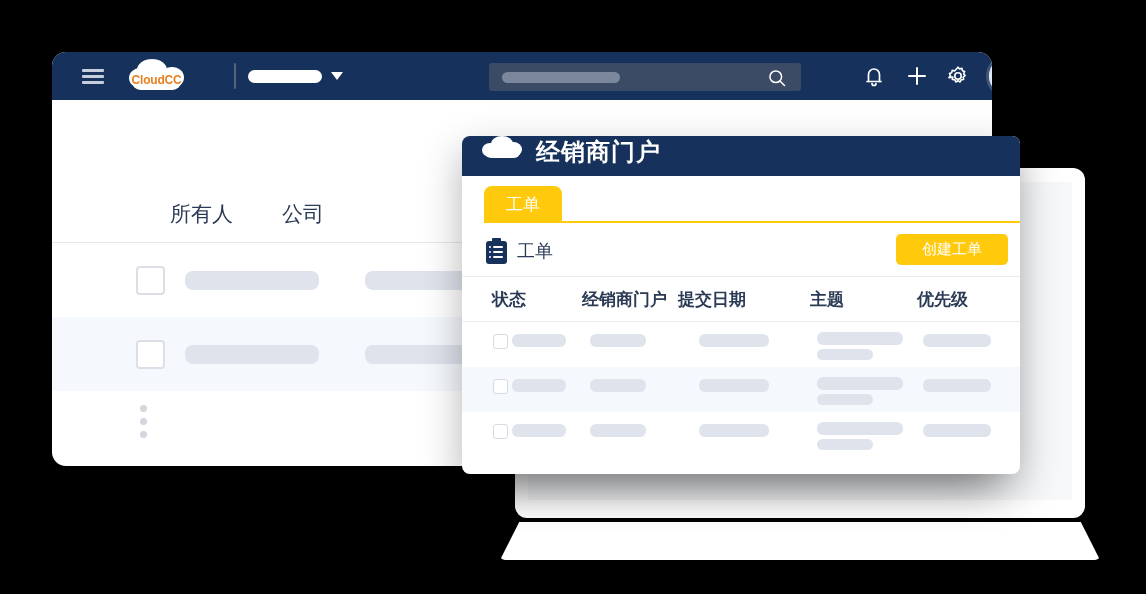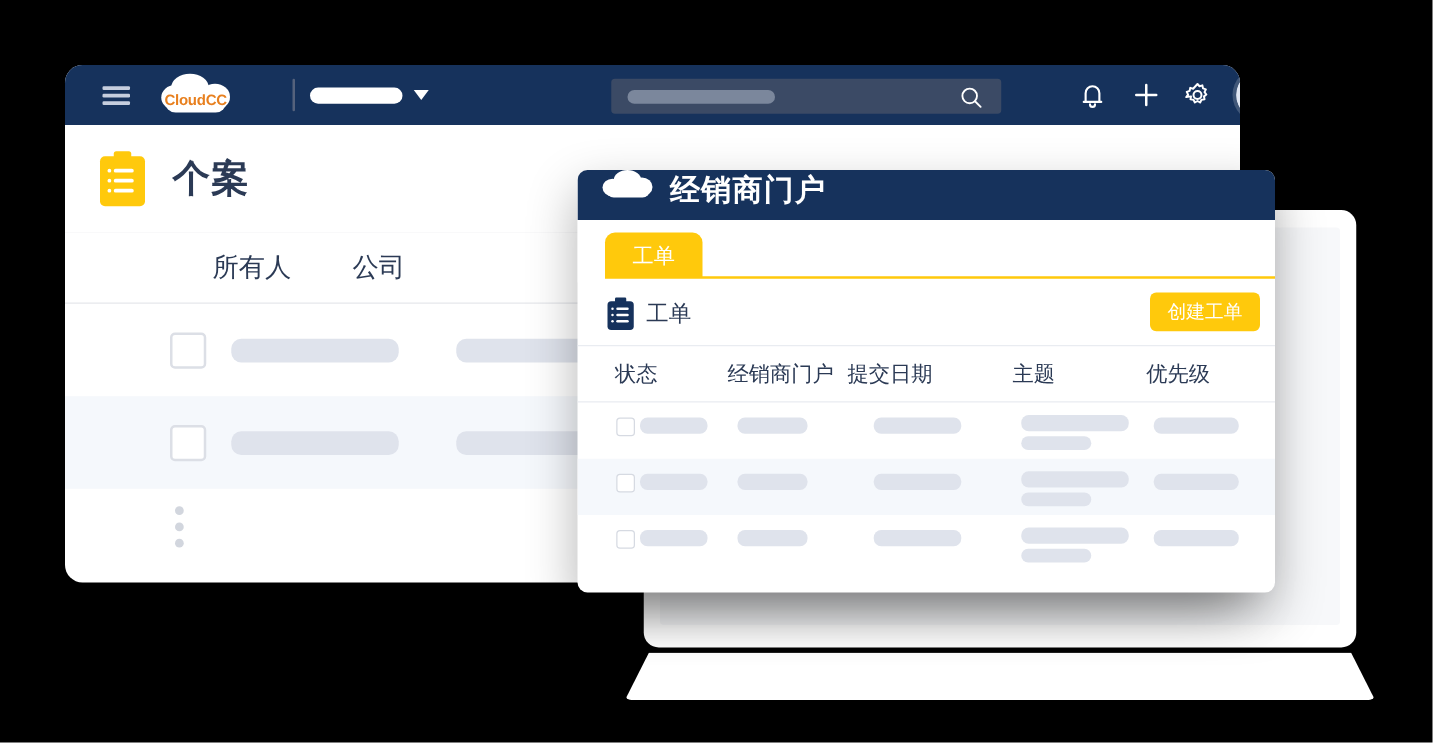--- a/index.html
+++ b/index.html
@@ -139,30 +139,30 @@
   #tab-underline{position:absolute;left:22px;right:0;bottom:3px;height:2px;background:#ffc90c;}
 
   #wo-section-head{height:50px;display:flex;align-items:center;position:relative;}
   #wo-icon{position:relative;margin-left:24px;width:21px;height:26px;}
   #wo-icon .board{position:absolute;left:0;top:3px;width:21px;height:23px;background:#16325c;border-radius:3px;}
   #wo-icon .clip{position:absolute;left:6px;top:0;width:9px;height:5px;background:#16325c;border-radius:1px;}
   #wo-icon .ln{position:absolute;left:7px;width:10px;height:2px;background:#fff;border-radius:1px;}
   #wo-icon .dt{position:absolute;left:3px;width:2px;height:2px;background:#fff;border-radius:50%;}
   #wo-label{margin-left:10px;font-size:18px;color:#2b3a55;}
   #create-workorder-btn{
-    position:absolute;right:12px;top:8px;height:31px;padding:0 14px;
+    position:absolute;right:12px;top:8px;height:31px;padding:0 26px;
     background:#ffc90c;border:none;border-radius:5px;color:#fff;font-size:15px;
     display:flex;align-items:center;cursor:pointer;
     font-family:"Liberation Sans",sans-serif;
   }
 
   #wo-table{border-top:1px solid #e9ecf1;}
   #wo-thead{height:44px;display:flex;align-items:center;border-bottom:1px solid #e9ecf1;}
   .wo-th{font-size:17px;color:#2b3a55;position:absolute;}
-  #wo-thead{position:relative;}
+  #wo-thead{position:relative;font-weight:bold;}
   .wo-row{height:45px;position:relative;}
   .wo-row.alt{background:#f5f8fc;}
   .wo-chk{position:absolute;left:31px;top:12px;width:13px;height:13px;border:1.5px solid #d6dae2;border-radius:3px;background:#fff;cursor:pointer;}
   .wo-sk{position:absolute;background:#dfe3ec;border-radius:6px;height:13px;}
 </style>
 </head>
 <body>
 
 <div class="stage">
 
@@ -227,33 +227,20 @@
           <ellipse cx="19" cy="16.5" rx="9.5" ry="10.5" fill="#f7f9fd"></ellipse>
           <path d="M9.5 16.5a9.5 10.5 0 0 1 19 0z" fill="#c3cee3"></path>
           <ellipse cx="19" cy="6.5" rx="3" ry="2.6" fill="#c3cee3"></ellipse>
           <ellipse cx="15.3" cy="18" rx="1.6" ry="1.9" fill="#b9c5de"></ellipse>
           <ellipse cx="22.7" cy="18" rx="1.6" ry="1.9" fill="#b9c5de"></ellipse>
           <path d="M14.5 23.5h9v4.5h-9z" fill="#e7ecf6"></path>
         </svg>
       </div>
     </div>
 
-    <div id="page-header">
-      <div id="case-icon">
-        <div class="board"></div>
-        <div class="clip"></div>
-        <div class="ln" style="top:14px"></div>
-        <div class="ln" style="top:22px"></div>
-        <div class="ln" style="top:30px"></div>
-        <div class="dt" style="top:14px"></div>
-        <div class="dt" style="top:22px"></div>
-        <div class="dt" style="top:30px"></div>
-      </div>
-      <div id="page-title">个案</div>
-    </div>
 
     <div id="app-table">
       <div id="app-table-head">
         <div class="app-th" id="th-owner">所有人</div>
         <div class="app-th" id="th-company">公司</div>
       </div>
 
       <div class="app-row">
         <div class="app-chk"></div>
         <div class="sk sk1"></div>

